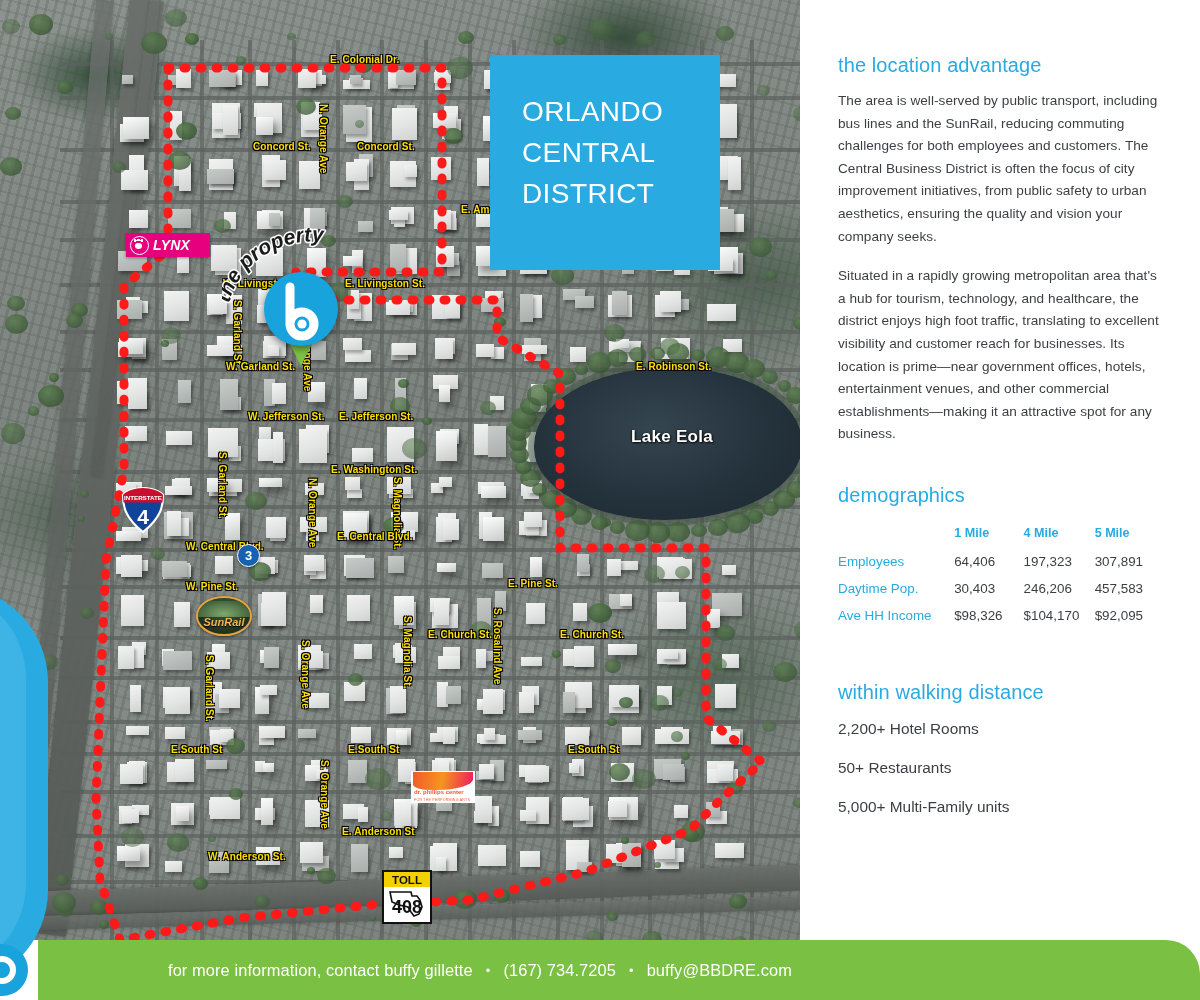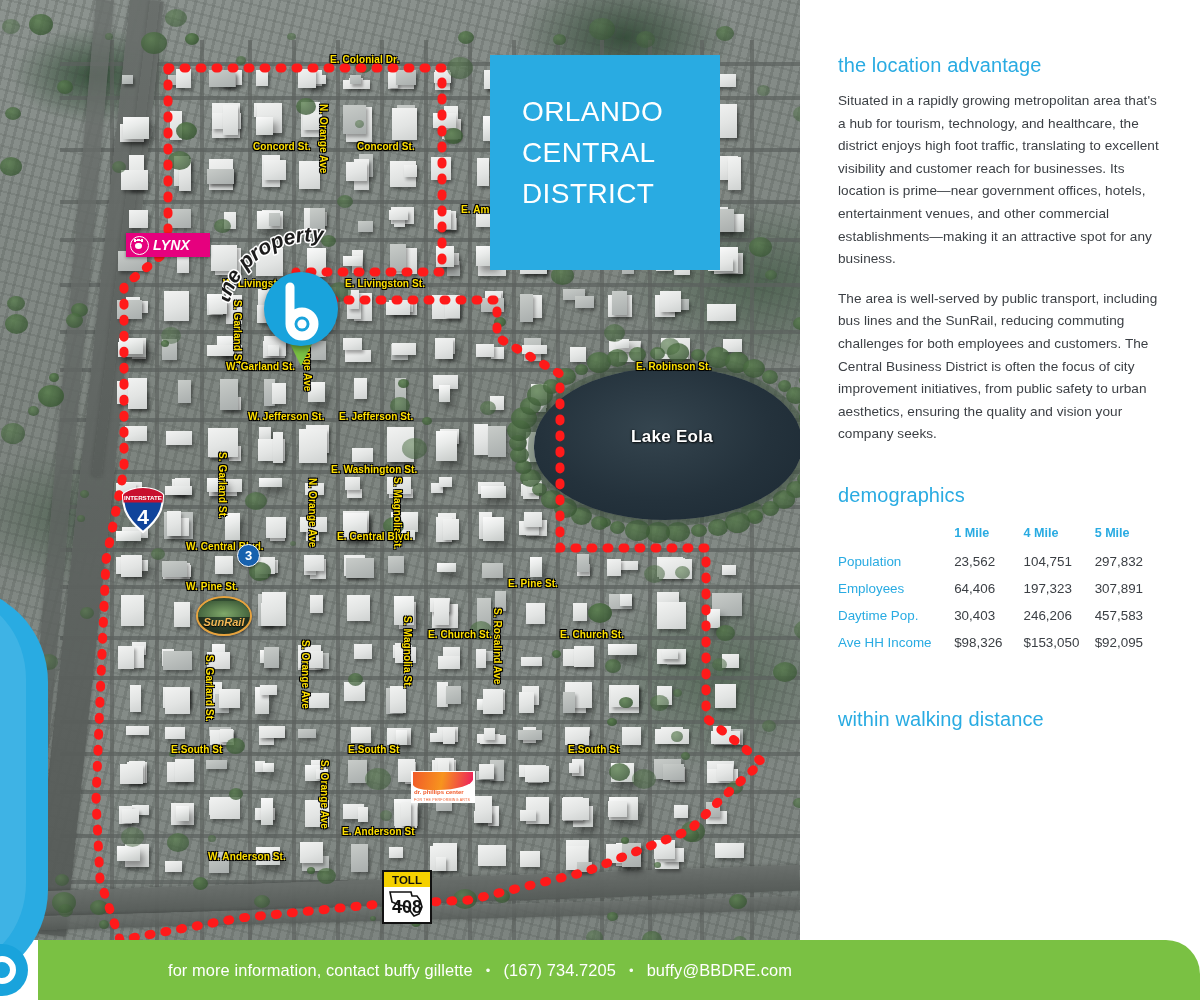--- a/index.html
+++ b/index.html
@@ -1261,66 +1261,65 @@
 </div>
 
 <div id="left-swoosh"></div>
 <div id="left-swoosh-inner"></div>
 <div id="corner-logo-ring"></div>
 
 <div id="content-panel">
 
   <section id="location-advantage-section">
     <h2 class="section-heading">the location advantage</h2>
+    <p class="body-par">The area is well-served by public transport, including bus lines and the SunRail, reducing commuting challenges for both employees and customers. The Central Business District is often the focus of city improvement initiatives, from public safety to urban aesthetics, ensuring the quality and vision your company seeks.</p>
     <p class="body-par">Situated in a rapidly growing metropolitan area that's a hub for tourism, technology, and healthcare, the district enjoys high foot traffic, translating to excellent visibility and customer reach for businesses. Its location is prime—near government offices, hotels, entertainment venues, and other commercial establishments—making it an attractive spot for any business.</p>
-    <p class="body-par">The area is well-served by public transport, including bus lines and the SunRail, reducing commuting challenges for both employees and customers. The Central Business District is often the focus of city improvement initiatives, from public safety to urban aesthetics, ensuring the quality and vision your company seeks.</p>
   </section>
 
   <section id="demographics-section">
     <h2 class="section-heading">demographics</h2>
     <table id="demographics-table">
       <thead>
         <tr>
           <th class="col-label"></th>
           <th>1 Mile</th>
           <th>4 Mile</th>
           <th>5 Mile</th>
         </tr>
       </thead>
       <tbody id="demographics-body">
-          <tr>
-            <th>Population</th>
-            <td>23,562</td>
-            <td>104,751</td>
-            <td>297,832</td>
-          </tr>
           <tr>
             <th>Employees</th>
             <td>64,406</td>
             <td>197,323</td>
             <td>307,891</td>
           </tr>
           <tr>
             <th>Daytime Pop.</th>
             <td>30,403</td>
             <td>246,206</td>
             <td>457,583</td>
           </tr>
           <tr>
             <th>Ave HH Income</th>
             <td>$98,326</td>
-            <td>$153,050</td>
+            <td>$104,170</td>
             <td>$92,095</td>
           </tr>
         </tbody>
     </table>
   </section>
 
   <section id="walking-section">
     <h2 class="section-heading">within walking distance</h2>
+    <div id="walking-items">
+        <div class="walk-item">2,200+ Hotel Rooms</div>
+        <div class="walk-item">50+ Restaurants</div>
+        <div class="walk-item">5,000+ Multi-Family units</div>
+      </div>
   </section>
 </div>
 
 <div id="footer-bar">
   <div id="footer-text">
     <span>for more information, contact buffy gillette</span>
     <span class="dot">•</span>
     <span>(167) 734.7205</span>
     <span class="dot">•</span>
     <span>buffy@BBDRE.com</span>

